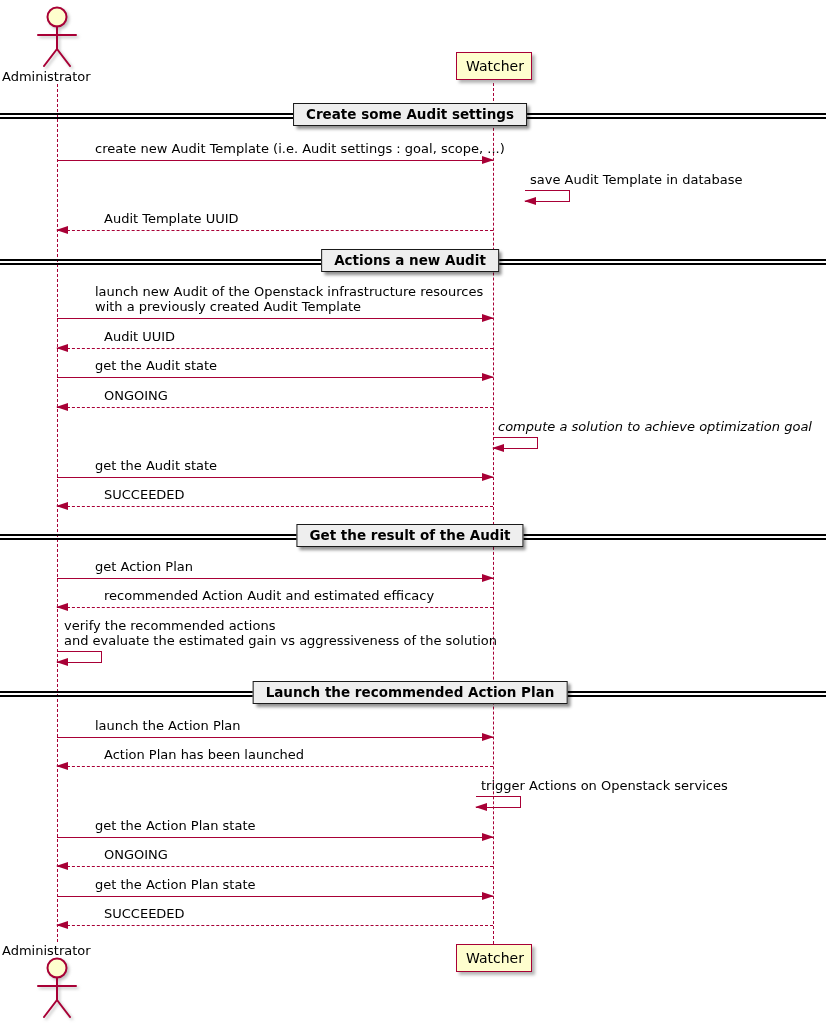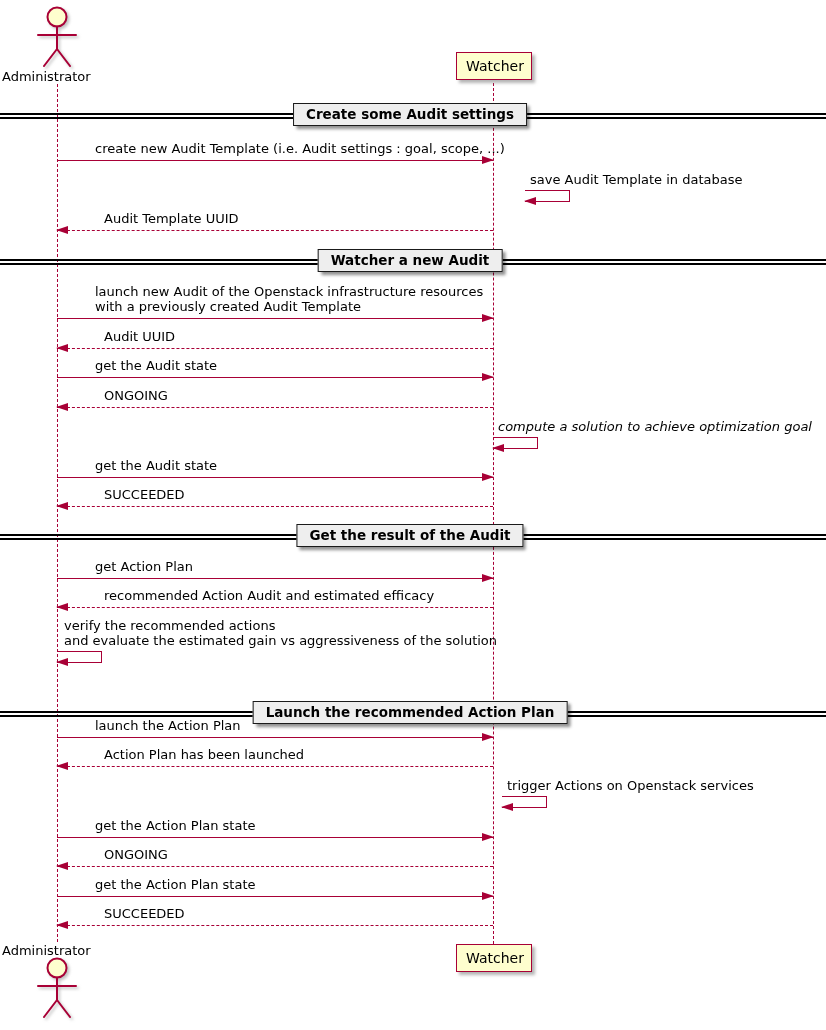--- a/index.html
+++ b/index.html
@@ -94,21 +94,21 @@
 
   <div class="msg to-left" style="top:230px;">
     <div class="msg-label">Audit Template UUID</div>
     <div class="msg-line"></div>
     <div class="tri tri-l"></div>
   </div>
 
   <div class="divider" style="top:249px;">
     <div class="dline a"></div>
     <div class="dline b"></div>
-    <div class="dbox">Watcher a new Audit</div>
+    <div class="dbox">Actions a new Audit</div>
   </div>
 
   <div class="msg to-right" style="top:318px;">
     <div class="msg-label">launch new Audit of the Openstack infrastructure resources
 with a previously created Audit Template</div>
     <div class="msg-line"></div>
     <div class="tri tri-r"></div>
   </div>
 
   <div class="msg to-left" style="top:348px;">
@@ -165,39 +165,39 @@
     <div class="tri tri-l"></div>
   </div>
 
   <div class="selfmsg" style="left:57px; top:651px;">
     <div class="self-label" style="left:7px;">verify the recommended actions
 and evaluate the estimated gain vs aggressiveness of the solution</div>
     <div class="self-loop"></div>
     <div class="tri self-head"></div>
   </div>
 
-  <div class="divider" style="top:681px;margin-top:20px;">
+  <div class="divider" style="top:681px;">
     <div class="dline a"></div>
     <div class="dline b"></div>
     <div class="dbox">Launch the recommended Action Plan</div>
   </div>
 
   <div class="msg to-right" style="top:737px;">
     <div class="msg-label">launch the Action Plan</div>
     <div class="msg-line"></div>
     <div class="tri tri-r"></div>
   </div>
 
   <div class="msg to-left" style="top:766px;">
     <div class="msg-label">Action Plan has been launched</div>
     <div class="msg-line"></div>
     <div class="tri tri-l"></div>
   </div>
 
-  <div class="selfmsg" style="left:502px; top:796px;">
+  <div class="selfmsg" style="left:476px; top:796px;">
     <div class="self-label">trigger Actions on Openstack services</div>
     <div class="self-loop"></div>
     <div class="tri self-head"></div>
   </div>
 
   <div class="msg to-right" style="top:837px;">
     <div class="msg-label">get the Action Plan state</div>
     <div class="msg-line"></div>
     <div class="tri tri-r"></div>
   </div>

